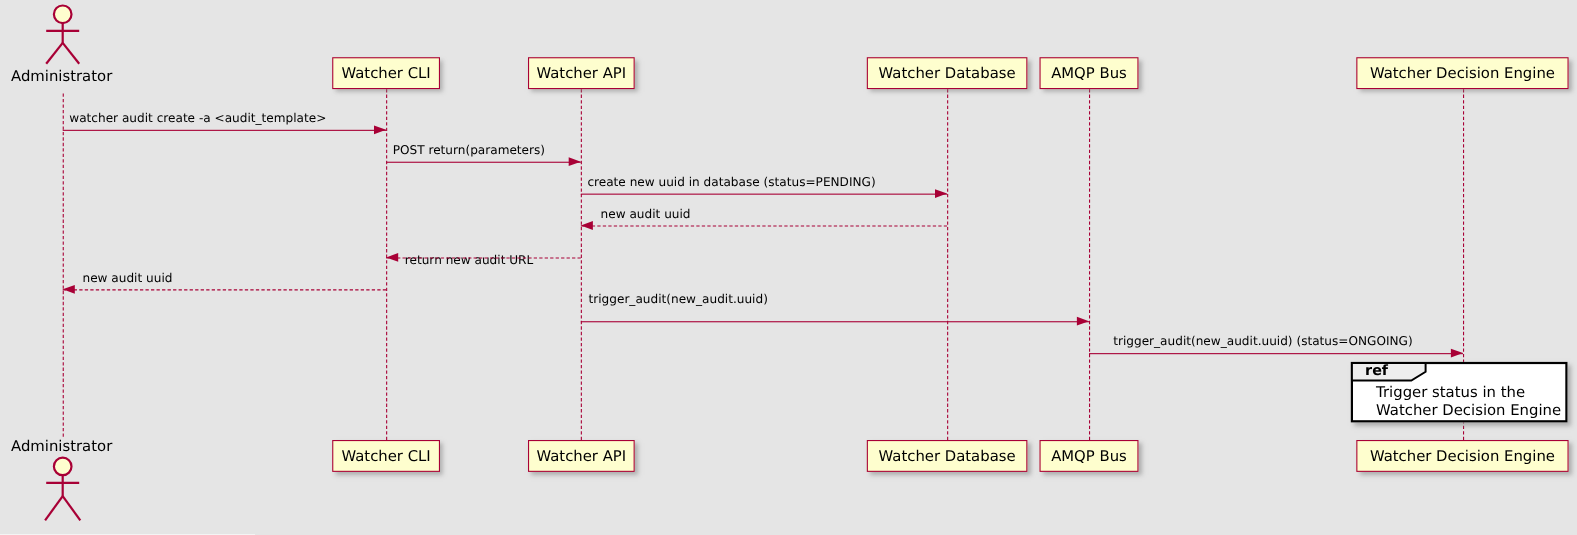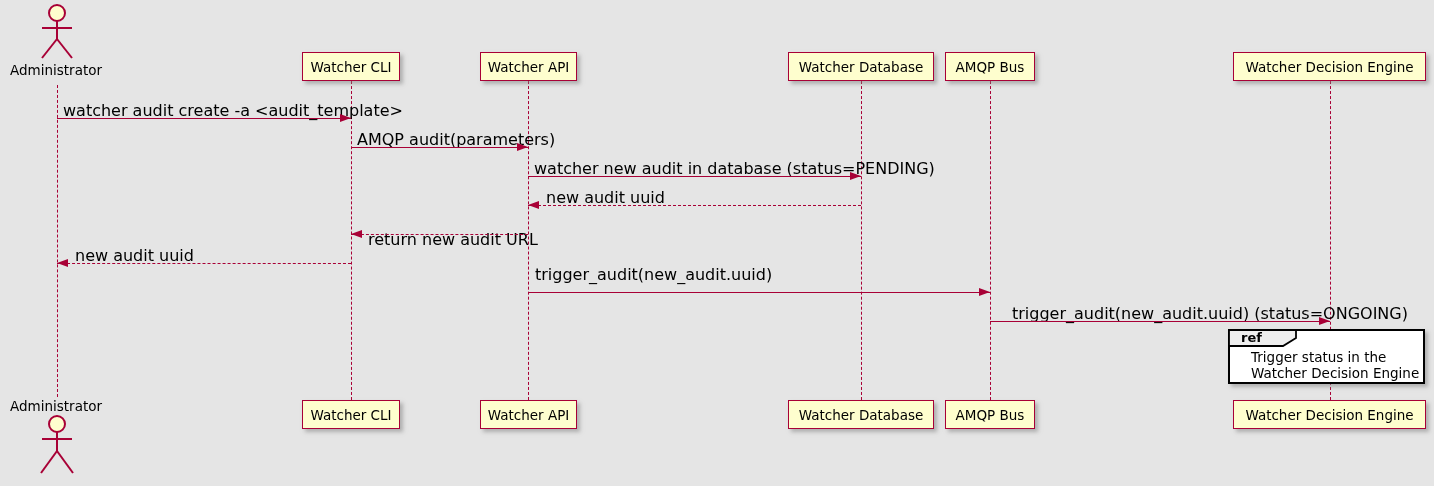--- a/index.html
+++ b/index.html
@@ -16,21 +16,21 @@
     background:#FEFECE; border:1.6px solid #A80036;
     box-shadow:3px 3px 4px rgba(130,130,130,0.55);
     display:flex; align-items:center; justify-content:center;
     white-space:nowrap; font-size:13.5px;
   }
   .actor-label {
     position:absolute; white-space:nowrap; font-size:13.5px;
   }
   .actor-svg { position:absolute; }
   .msg-label {
-    position:absolute; white-space:nowrap; font-size:16px; color:#000;
+    position:absolute; white-space:nowrap; font-size:11px; color:#000;
   }
   .msg-line { position:absolute; height:0; }
   .msg-line.solid  { border-top:1.4px solid #A80036; }
   .msg-line.dashed { border-top:1.2px dashed #A80036; }
   .head { position:absolute; width:0; height:0;
           border-top:4.5px solid transparent; border-bottom:4.5px solid transparent; }
   .head.right { border-left:11px solid #A80036; }
   .head.left  { border-right:11px solid #A80036; }
   .refbox {
     position:absolute; box-sizing:border-box;
@@ -80,27 +80,27 @@
       <span>Watcher Decision Engine</span>
     </div>
 
   <div>
     <div class="msg-label" style="left:63px;top:101px">watcher audit create -a &lt;audit_template&gt;</div>
     <div class="msg-line solid" style="left:57px;top:118px;width:294px"></div>
     <div class="head right" style="left:340px;top:114px"></div>
   </div>
 
   <div>
-    <div class="msg-label" style="left:357px;top:130px">AMQP audit(parameters)</div>
+    <div class="msg-label" style="left:357px;top:130px">POST return(parameters)</div>
     <div class="msg-line solid" style="left:351px;top:147px;width:177px"></div>
     <div class="head right" style="left:517px;top:143px"></div>
   </div>
 
   <div>
-    <div class="msg-label" style="left:534px;top:159px">watcher new audit in database (status=PENDING)</div>
+    <div class="msg-label" style="left:534px;top:159px">create new uuid in database (status=PENDING)</div>
     <div class="msg-line solid" style="left:528px;top:176px;width:333px"></div>
     <div class="head right" style="left:850px;top:172px"></div>
   </div>
 
   <div>
     <div class="msg-label" style="left:546px;top:188px">new audit uuid</div>
     <div class="msg-line dashed" style="left:528px;top:205px;width:333px"></div>
     <div class="head left" style="left:528px;top:201px"></div>
   </div>
 

